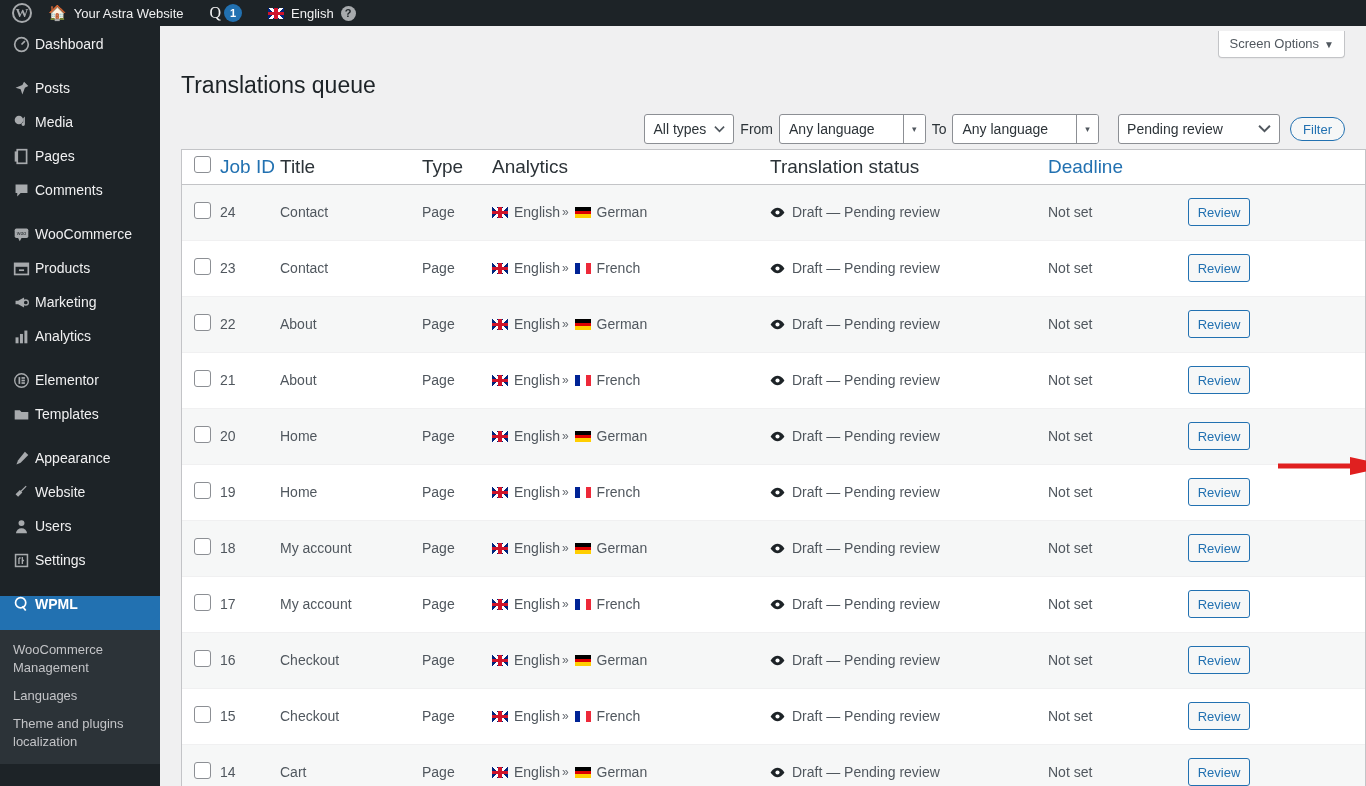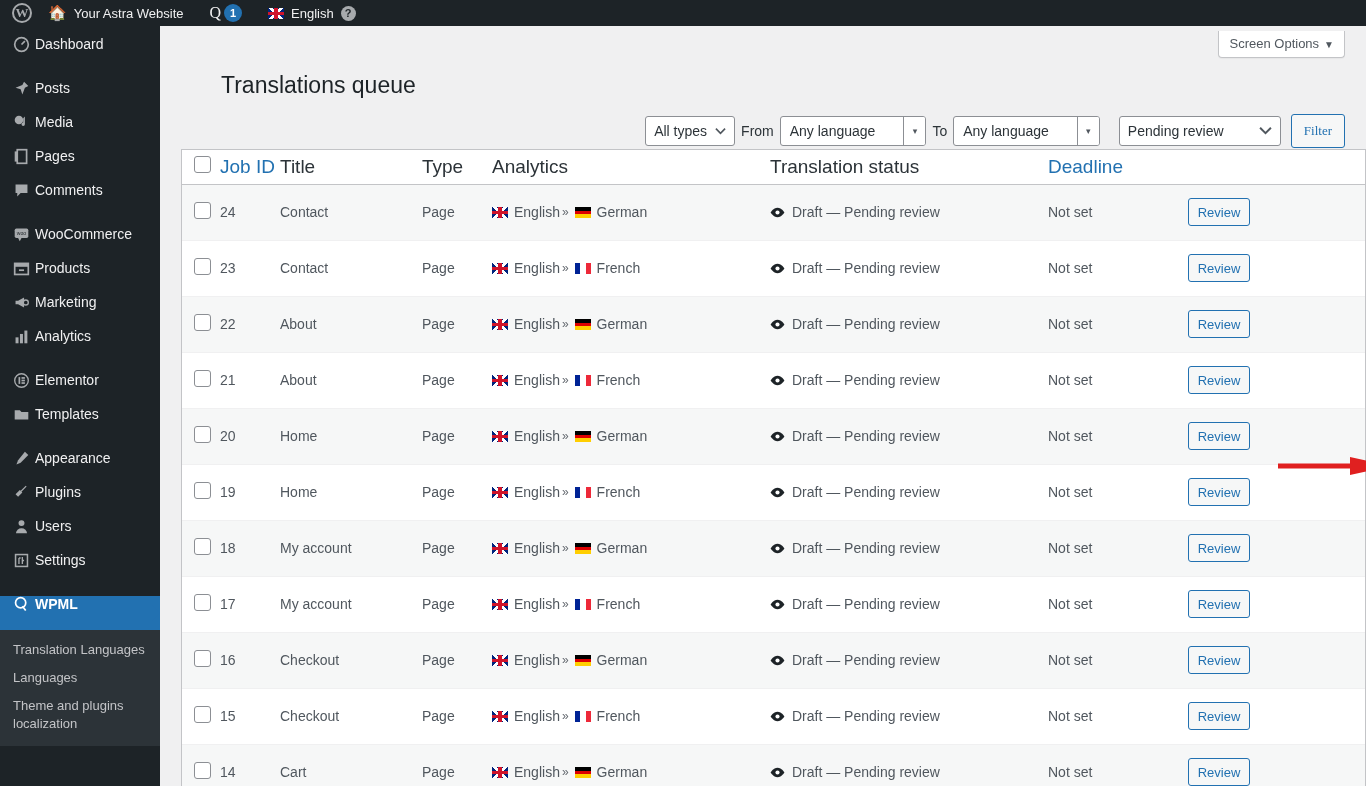--- a/index.html
+++ b/index.html
@@ -87,21 +87,21 @@
     position: absolute; right: 21px; top: 5px;
     background: #fff; border: 1px solid #c3c4c7; border-top: none;
     border-radius: 0 0 4px 4px;
     padding: 5px 10px 6px 10px; font-size: 13px; color: #50575e;
     box-shadow: 0 1px 1px rgba(0,0,0,.04);
   }
   #screen-options .caret { font-size: 10px; margin-left: 5px; }
 
   h1#page-title {
     position: absolute; left: 21px; top: 45px;
-    font-size: 23px; font-weight: 400; color: #1d2327; line-height: 1.3; margin-left: 40px;
+    font-size: 23px; font-weight: 400; color: #1d2327; line-height: 1.3;
   }
 
   
   #toolbar {
     position: absolute; right: 21px; top: 88px;
     display: flex; align-items: center; gap: 0;
     font-size: 14px; color: #2c3338;
   }
   .sel-box {
     height: 30px; background: #fff; border: 1px solid #8c8f94; border-radius: 3px;
@@ -119,23 +119,23 @@
   }
   .combo .combo-btn {
     width: 22px; border-left: 1px solid #8c8f94; display: flex;
     align-items: center; justify-content: center; color: #50575e; font-size: 9px;
     background: #fff;
   }
   #status-select {
     width: 162px; justify-content: space-between; margin-left: 19px;
   }
   #filter-btn {
-    margin-left: 10px; height: 34px; padding: 0 12px;
-    background: #f6f7f7; border: 1px solid #2271b1; border-radius: 3px;
-    color: #2271b1; font-size: 13px; display: flex; align-items: center; font-family: Liberation Serif, serif;
+    margin-left: 10px; height: 24px; padding: 0 12px;
+    background: #f6f7f7; border: 1px solid #2271b1; border-radius: 13px;
+    color: #2271b1; font-size: 13px; display: flex; align-items: center;
   }
 
   
   #table-wrap {
     position: absolute; left: 21px; top: 123px; width: 1185px; height: 640px;
     background: #fff; border: 1px solid #c3c4c7; border-bottom: none;
     overflow: hidden;
   }
   table { width: 100%; border-collapse: collapse; table-layout: fixed; }
   thead th {
@@ -334,21 +334,21 @@
     </span>
     <span class="mi-label">Appearance</span>
   </div>
 
   <div class="menu-item">
     <span class="mi-icon">
       <svg width="17" height="17" viewBox="0 0 20 20">
           <path d="M16 3 l-6 6 l1 1 l-5 5 l-3 -3 l5 -5 l1 1 l6 -6 z" fill="#a7aaad"></path>
         </svg>
     </span>
-    <span class="mi-label">Plugins</span>
+    <span class="mi-label">Website</span>
   </div>
 
   <div class="menu-item">
     <span class="mi-icon">
       <svg width="17" height="17" viewBox="0 0 20 20">
           <circle cx="10" cy="6" r="3.5" fill="#a7aaad"></circle>
           <path d="M3.5 18 a6.5 6 0 0 1 13 0 z" fill="#a7aaad"></path>
         </svg>
     </span>
     <span class="mi-label">Users</span>
@@ -371,21 +371,21 @@
     <span class="mi-icon">
       <svg width="17" height="17" viewBox="0 0 20 20">
           <circle cx="9" cy="8" r="6" fill="none" stroke="#ffffff" stroke-width="2"></circle>
           <path d="M11 12 l4 5" stroke="#ffffff" stroke-width="2" fill="none"></path>
         </svg>
     </span>
     <span class="mi-label" style="font-weight:600">WPML</span>
   </div>
 
   <div class="submenu">
-    <div class="sub-item">Translation Languages</div>
+    <div class="sub-item">WooCommerce Management</div>
     <div class="sub-item">Languages</div>
     <div class="sub-item">Theme and plugins localization</div>
   </div>
 </div>
 
 <div id="content">
 
   <div id="screen-options">
     <span>Screen Options</span><span class="caret">▼</span>
   </div>

